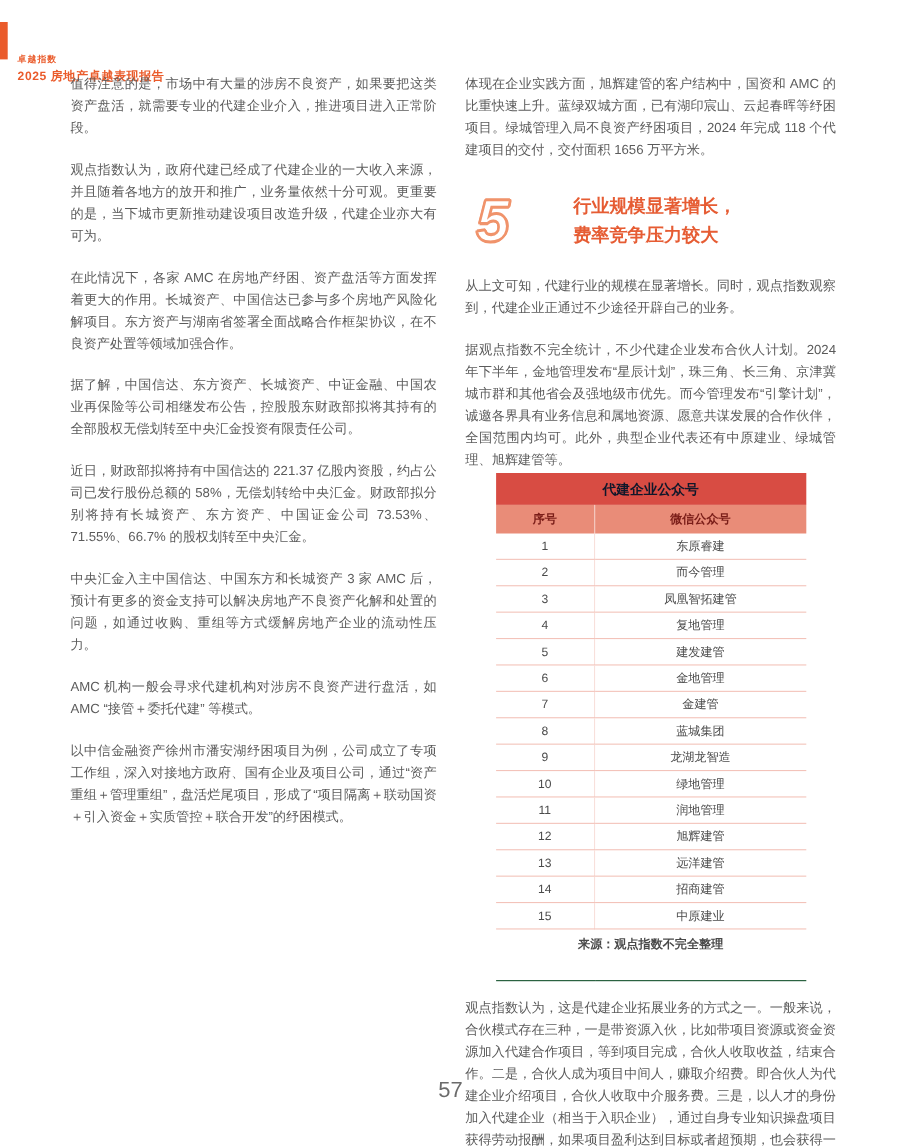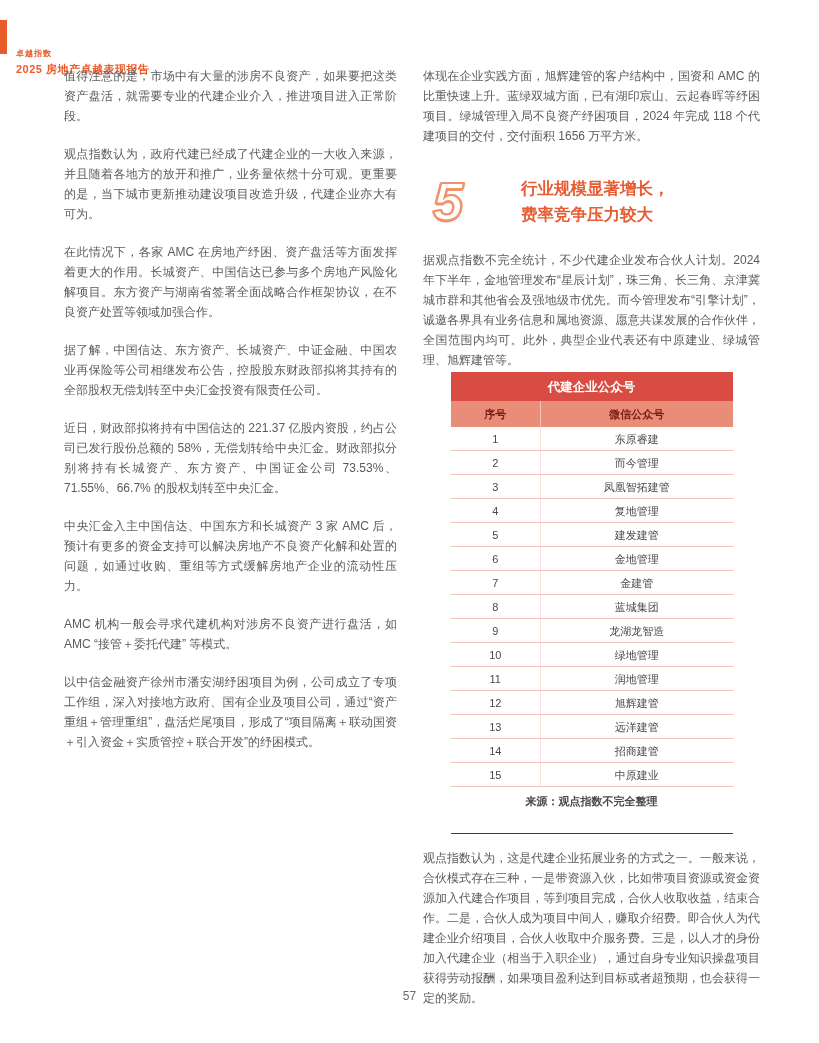--- a/index.html
+++ b/index.html
@@ -32,42 +32,42 @@
     font-size: 54px; font-weight: bold; font-style: italic;
     color: #ffffff; line-height: 1; margin-right: 20px; padding: 2px 6px 2px 2px;
     -webkit-text-stroke: 2px #F0936B;
     text-shadow: -1.5px 0 #F0936B, 1.5px 0 #F0936B, 0 -1.5px #F0936B, 0 1.5px #F0936B;
   }
   .sec-title { color: #E65C33; font-size: 16.5px; font-weight: bold; line-height: 1.6; text-align: left; margin-left: 32px; }
 
   
   table.pub-table { width: 282px; margin: 2px auto 14px auto; border-collapse: collapse; }
   .t-title th {
-    background: #D84C43; color: #ffffff; font-size: 12.5px; font-weight: bold;
+    background: #D84C43; color: #0f172a; font-size: 12.5px; font-weight: bold;
     padding: 5px 0 4px; text-align: center;
   }
   .t-head th {
     background: #E98C78; color: #7A1D18; font-size: 11px; font-weight: bold;
     padding: 3px 0; text-align: center; margin-top: 20px;
   }
   .t-head th.col-no { width: 90px; border-right: 1px solid rgba(255,255,255,0.5); }
   .pub-table tbody td {
     text-align: center; color: #4A4A4A; font-size: 11px;
     padding: 2px 0 1px; border-bottom: 1px solid #F3C3BA;
   }
   .pub-table tbody td.col-no { border-right: 1px solid #F8E0DB; }
   .t-source {
     text-align: center; color: #4A4A4A; font-size: 11px; font-weight: bold;
     padding: 4px 0 22px; border-bottom: 1px solid #14532d;
   }
 
   
   .page-num {
     position: absolute; bottom: 40px; left: 0; width: 100%;
-    text-align: center; color: #6B6B6B; font-size: 12px;
+    text-align: center; color: #6B6B6B; font-size: 20px;
   }
 </style>
 </head>
 <body>
 
 <div class="page">
 
   <div class="brand">
     <div class="brand-bar"></div>
     <div class="brand-text">
@@ -97,20 +97,21 @@
 
       <div class="section-head">
         <span class="sec-num">5</span>
         <span class="sec-title">
           <span style="display:block">行业规模显著增长，</span>
           <span style="display:block">费率竞争压力较大</span>
         </span>
       </div>
 
       <div>
+          <p class="para">从上文可知，代建行业的规模在显著增长。同时，观点指数观察到，代建企业正通过不少途径开辟自己的业务。</p>
           <p class="para">据观点指数不完全统计，不少代建企业发布合伙人计划。2024 年下半年，金地管理发布“星辰计划”，珠三角、长三角、京津冀城市群和其他省会及强地级市优先。而今管理发布“引擎计划”，诚邀各界具有业务信息和属地资源、愿意共谋发展的合作伙伴，全国范围内均可。此外，典型企业代表还有中原建业、绿城管理、旭辉建管等。</p>
         </div>
 
       <table class="pub-table">
         <thead>
           <tr class="t-title">
             <th colspan="2">代建企业公众号</th>
           </tr>
           <tr class="t-head">
             <th class="col-no">序号</th>

